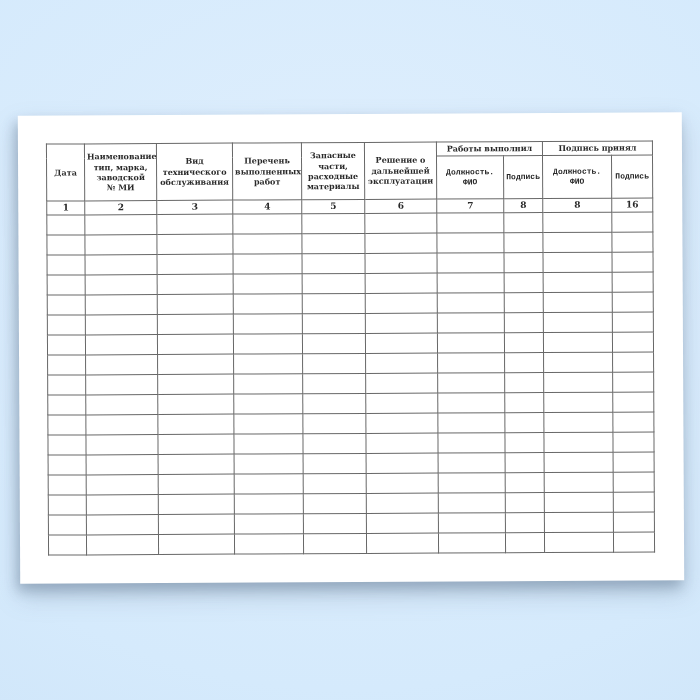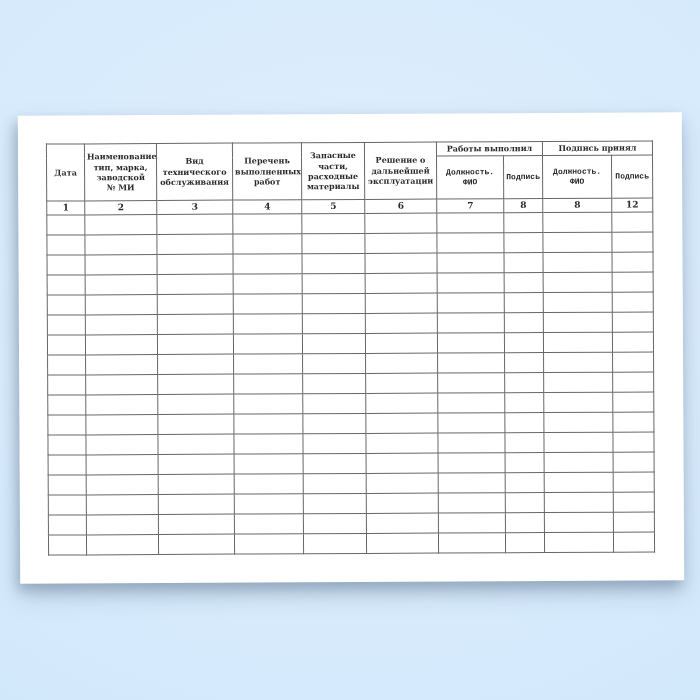--- a/index.html
+++ b/index.html
@@ -110,21 +110,21 @@
         <tr class="r-num">
           <td>1</td>
           <td>2</td>
           <td>3</td>
           <td>4</td>
           <td>5</td>
           <td>6</td>
           <td>7</td>
           <td>8</td>
           <td>8</td>
-          <td>12</td>
+          <td>16</td>
         </tr>
       </tbody>
       <tbody>
           <tr class="r-empty">
             <td></td>
             <td></td>
             <td></td>
             <td></td>
             <td></td>
             <td></td>

